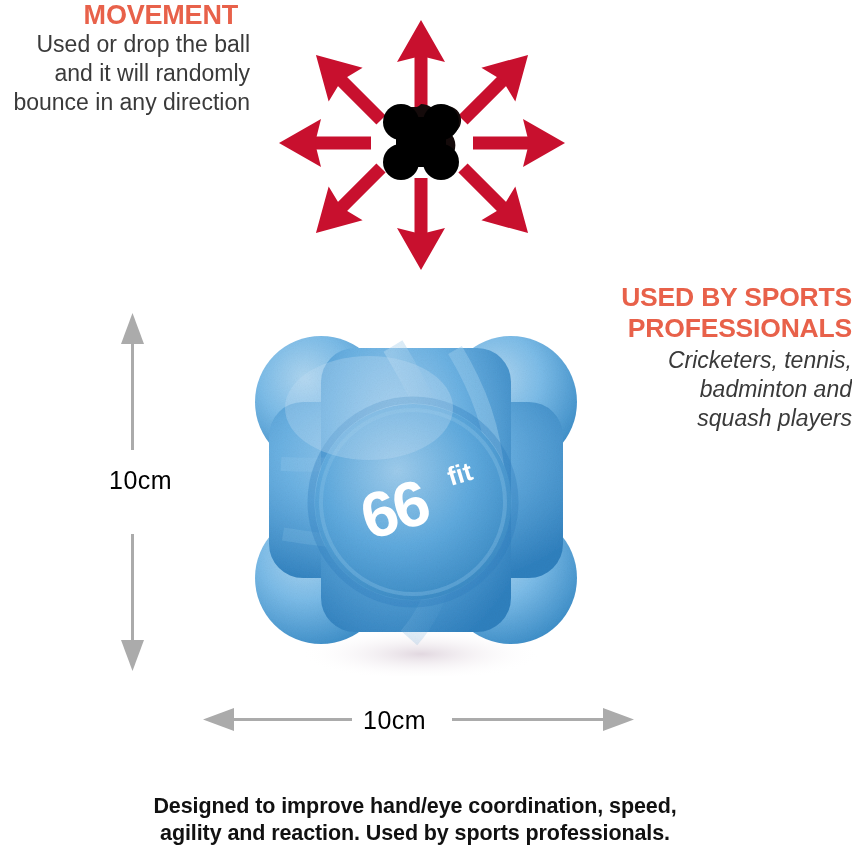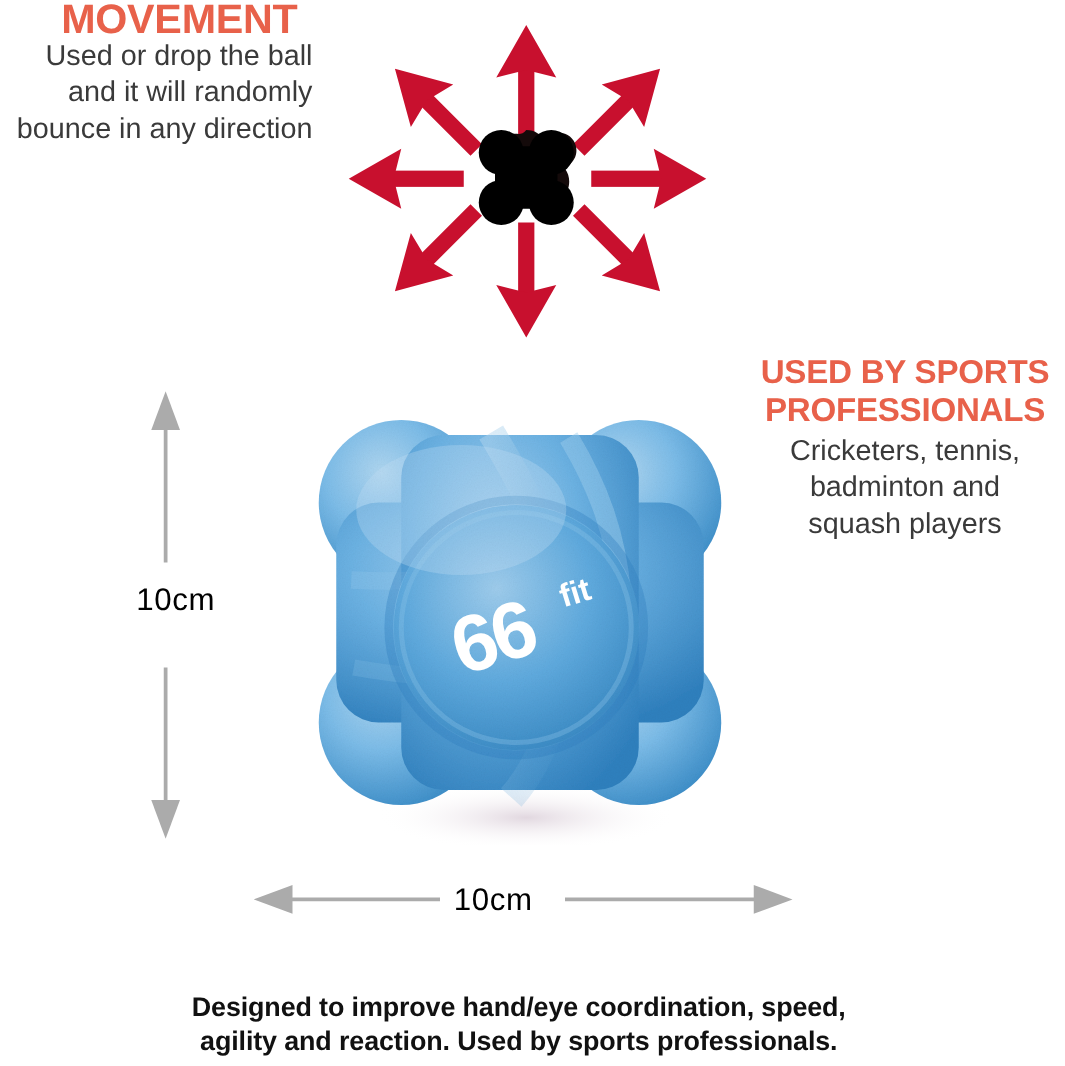--- a/index.html
+++ b/index.html
@@ -19,21 +19,21 @@
     overflow: hidden;
   }
 
   
   .feature-block {
     position: absolute;
   }
   .feature-heading {
     color: #E8614A;
     font-weight: bold;
-    font-size: 33px;
+    font-size: 27px;
     line-height: 30px;
     letter-spacing: -0.2px;
     margin: 0;
     white-space: pre-line;
   }
   .feature-body {
     color: #3A3A3A;
     font-size: 23px;
     line-height: 29px;
     margin: 0;
@@ -50,27 +50,28 @@
     padding-right: 12px;
   }
 
   #pro-block {
     left: 596px;
     top: 282px;
     width: 256px;
     text-align: center;
   }
   #pro-block .feature-heading {
-    text-align: center;
+    text-align: right;
     font-size: 26.5px;
     line-height: 31px;
   }
   #pro-block .feature-body {
-    text-align: center;
+    text-align: right;
     padding-top: 2px;
+    font-style: italic;
   }
 
   
   #footer-caption {
     position: absolute;
     left: 0;
     top: 793px;
     width: 830px;
     text-align: center;
     color: #111111;

